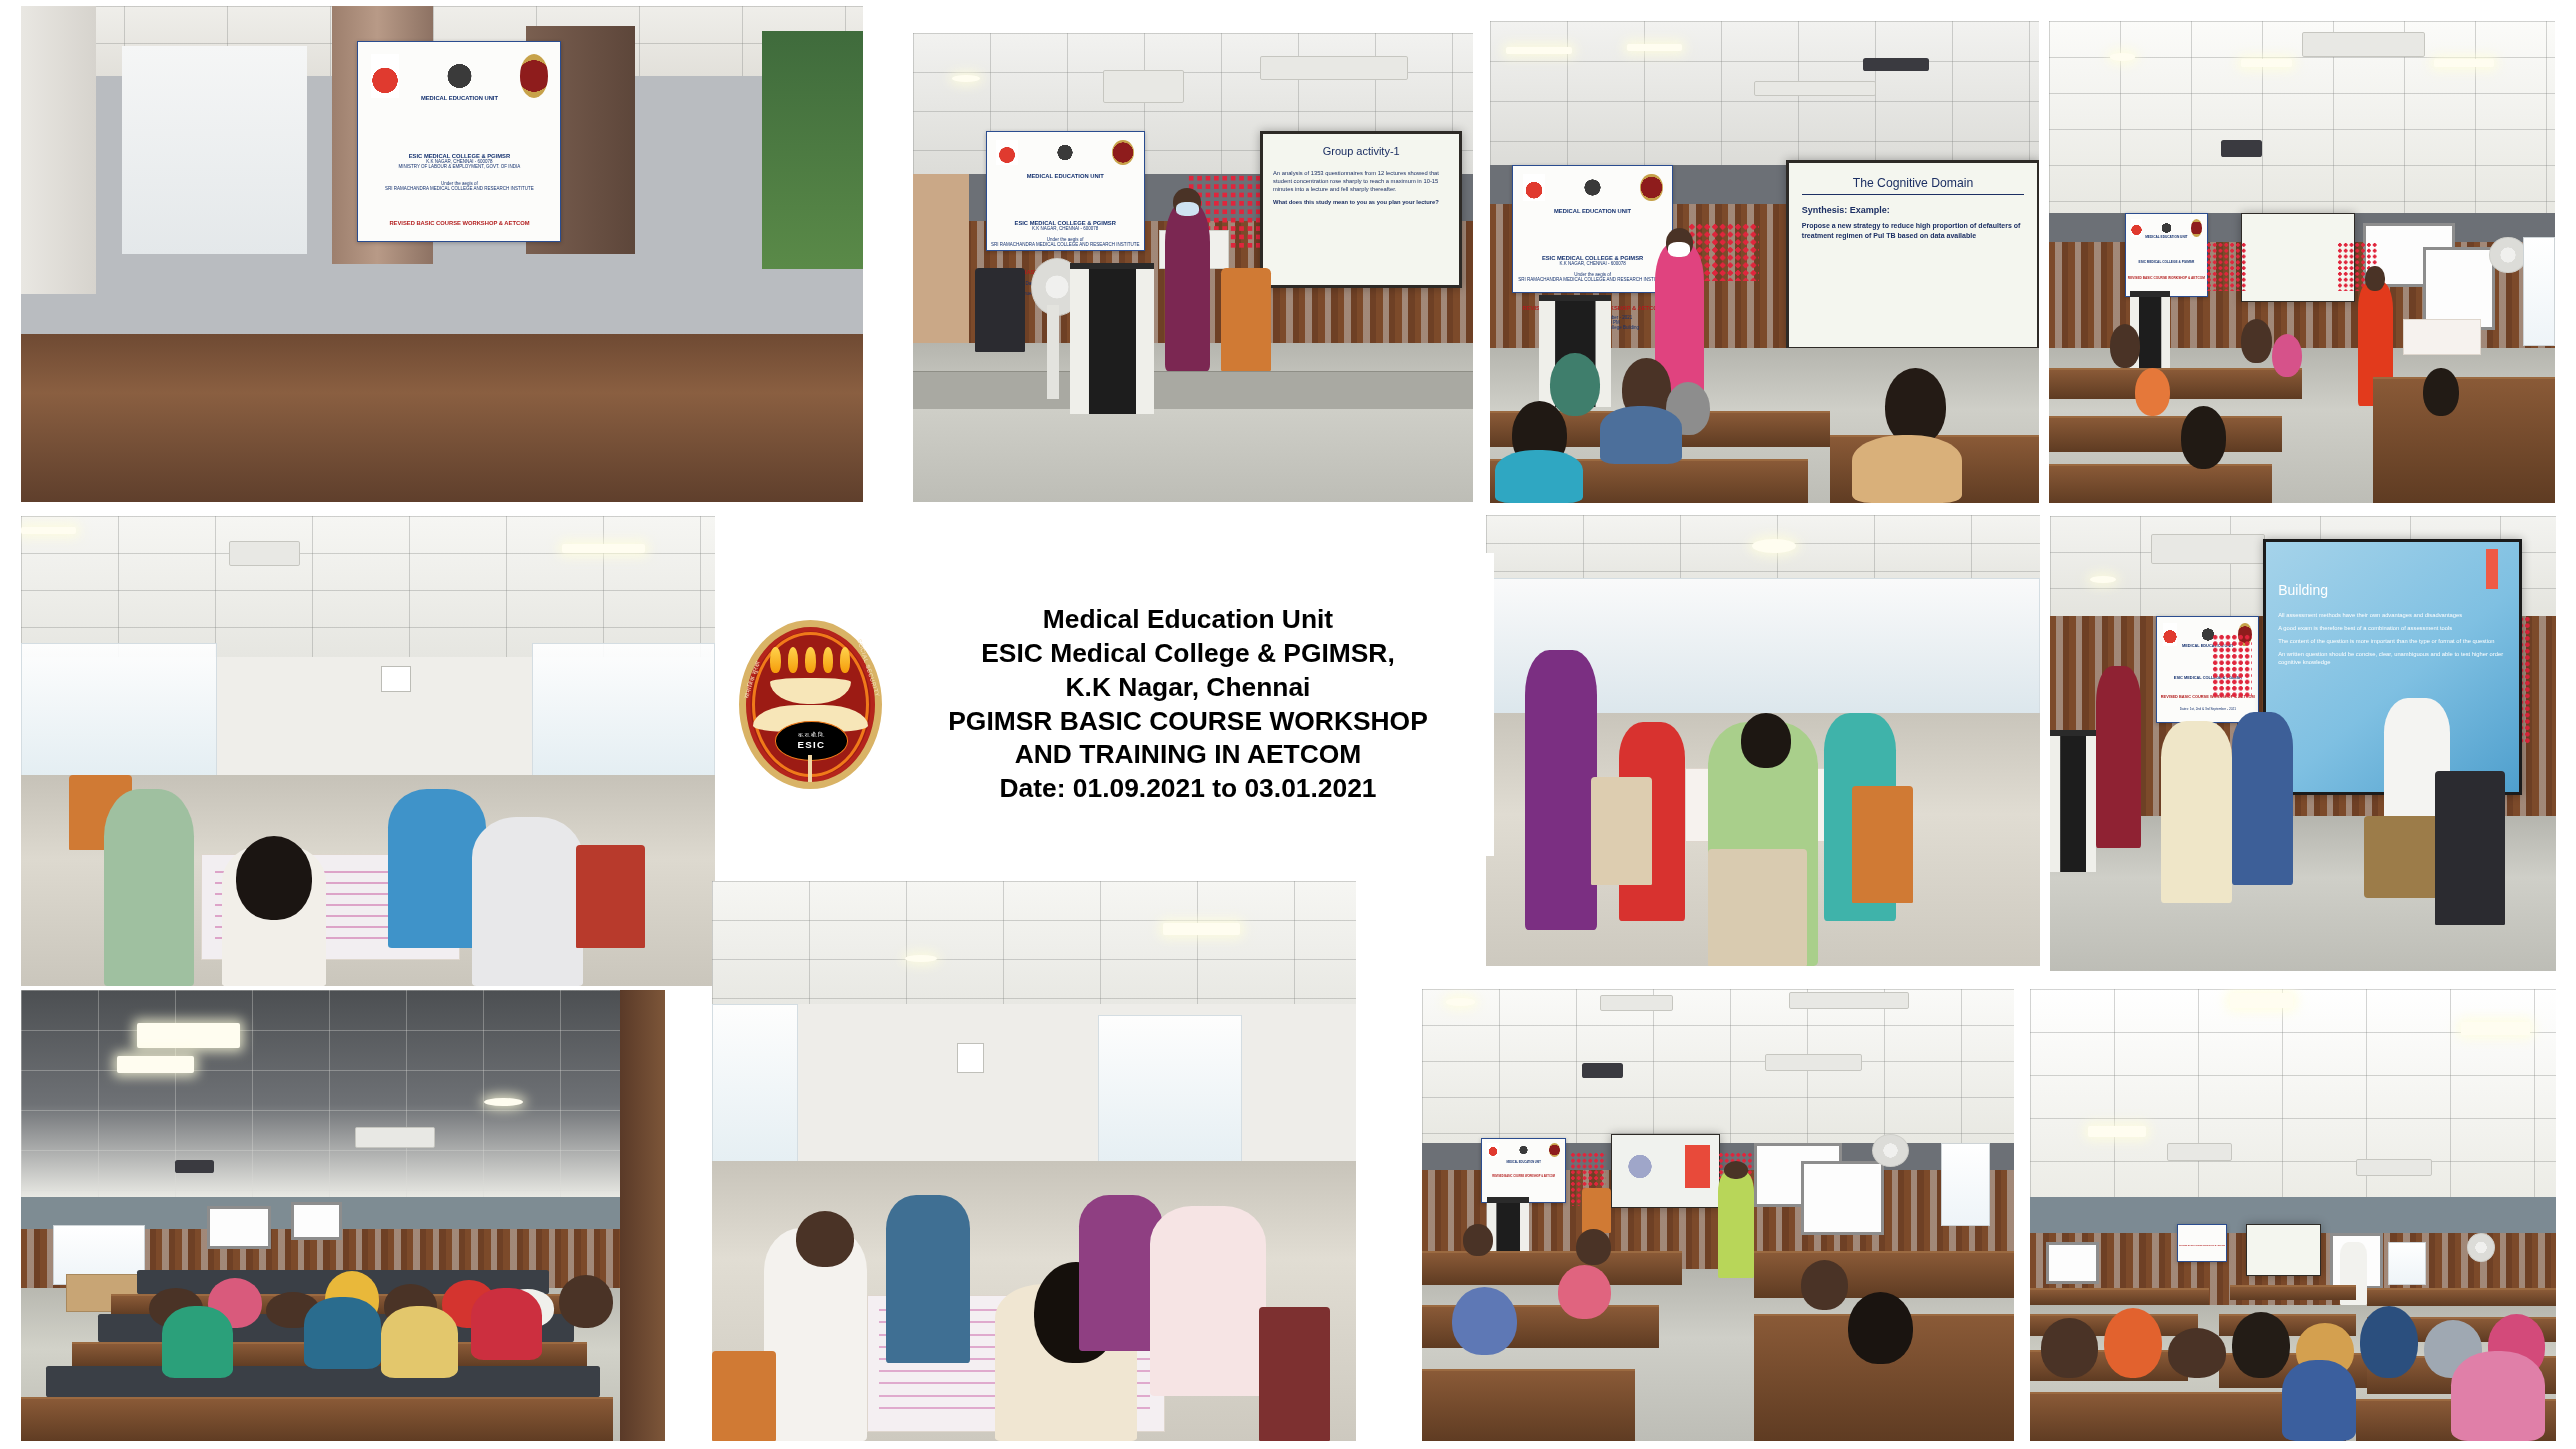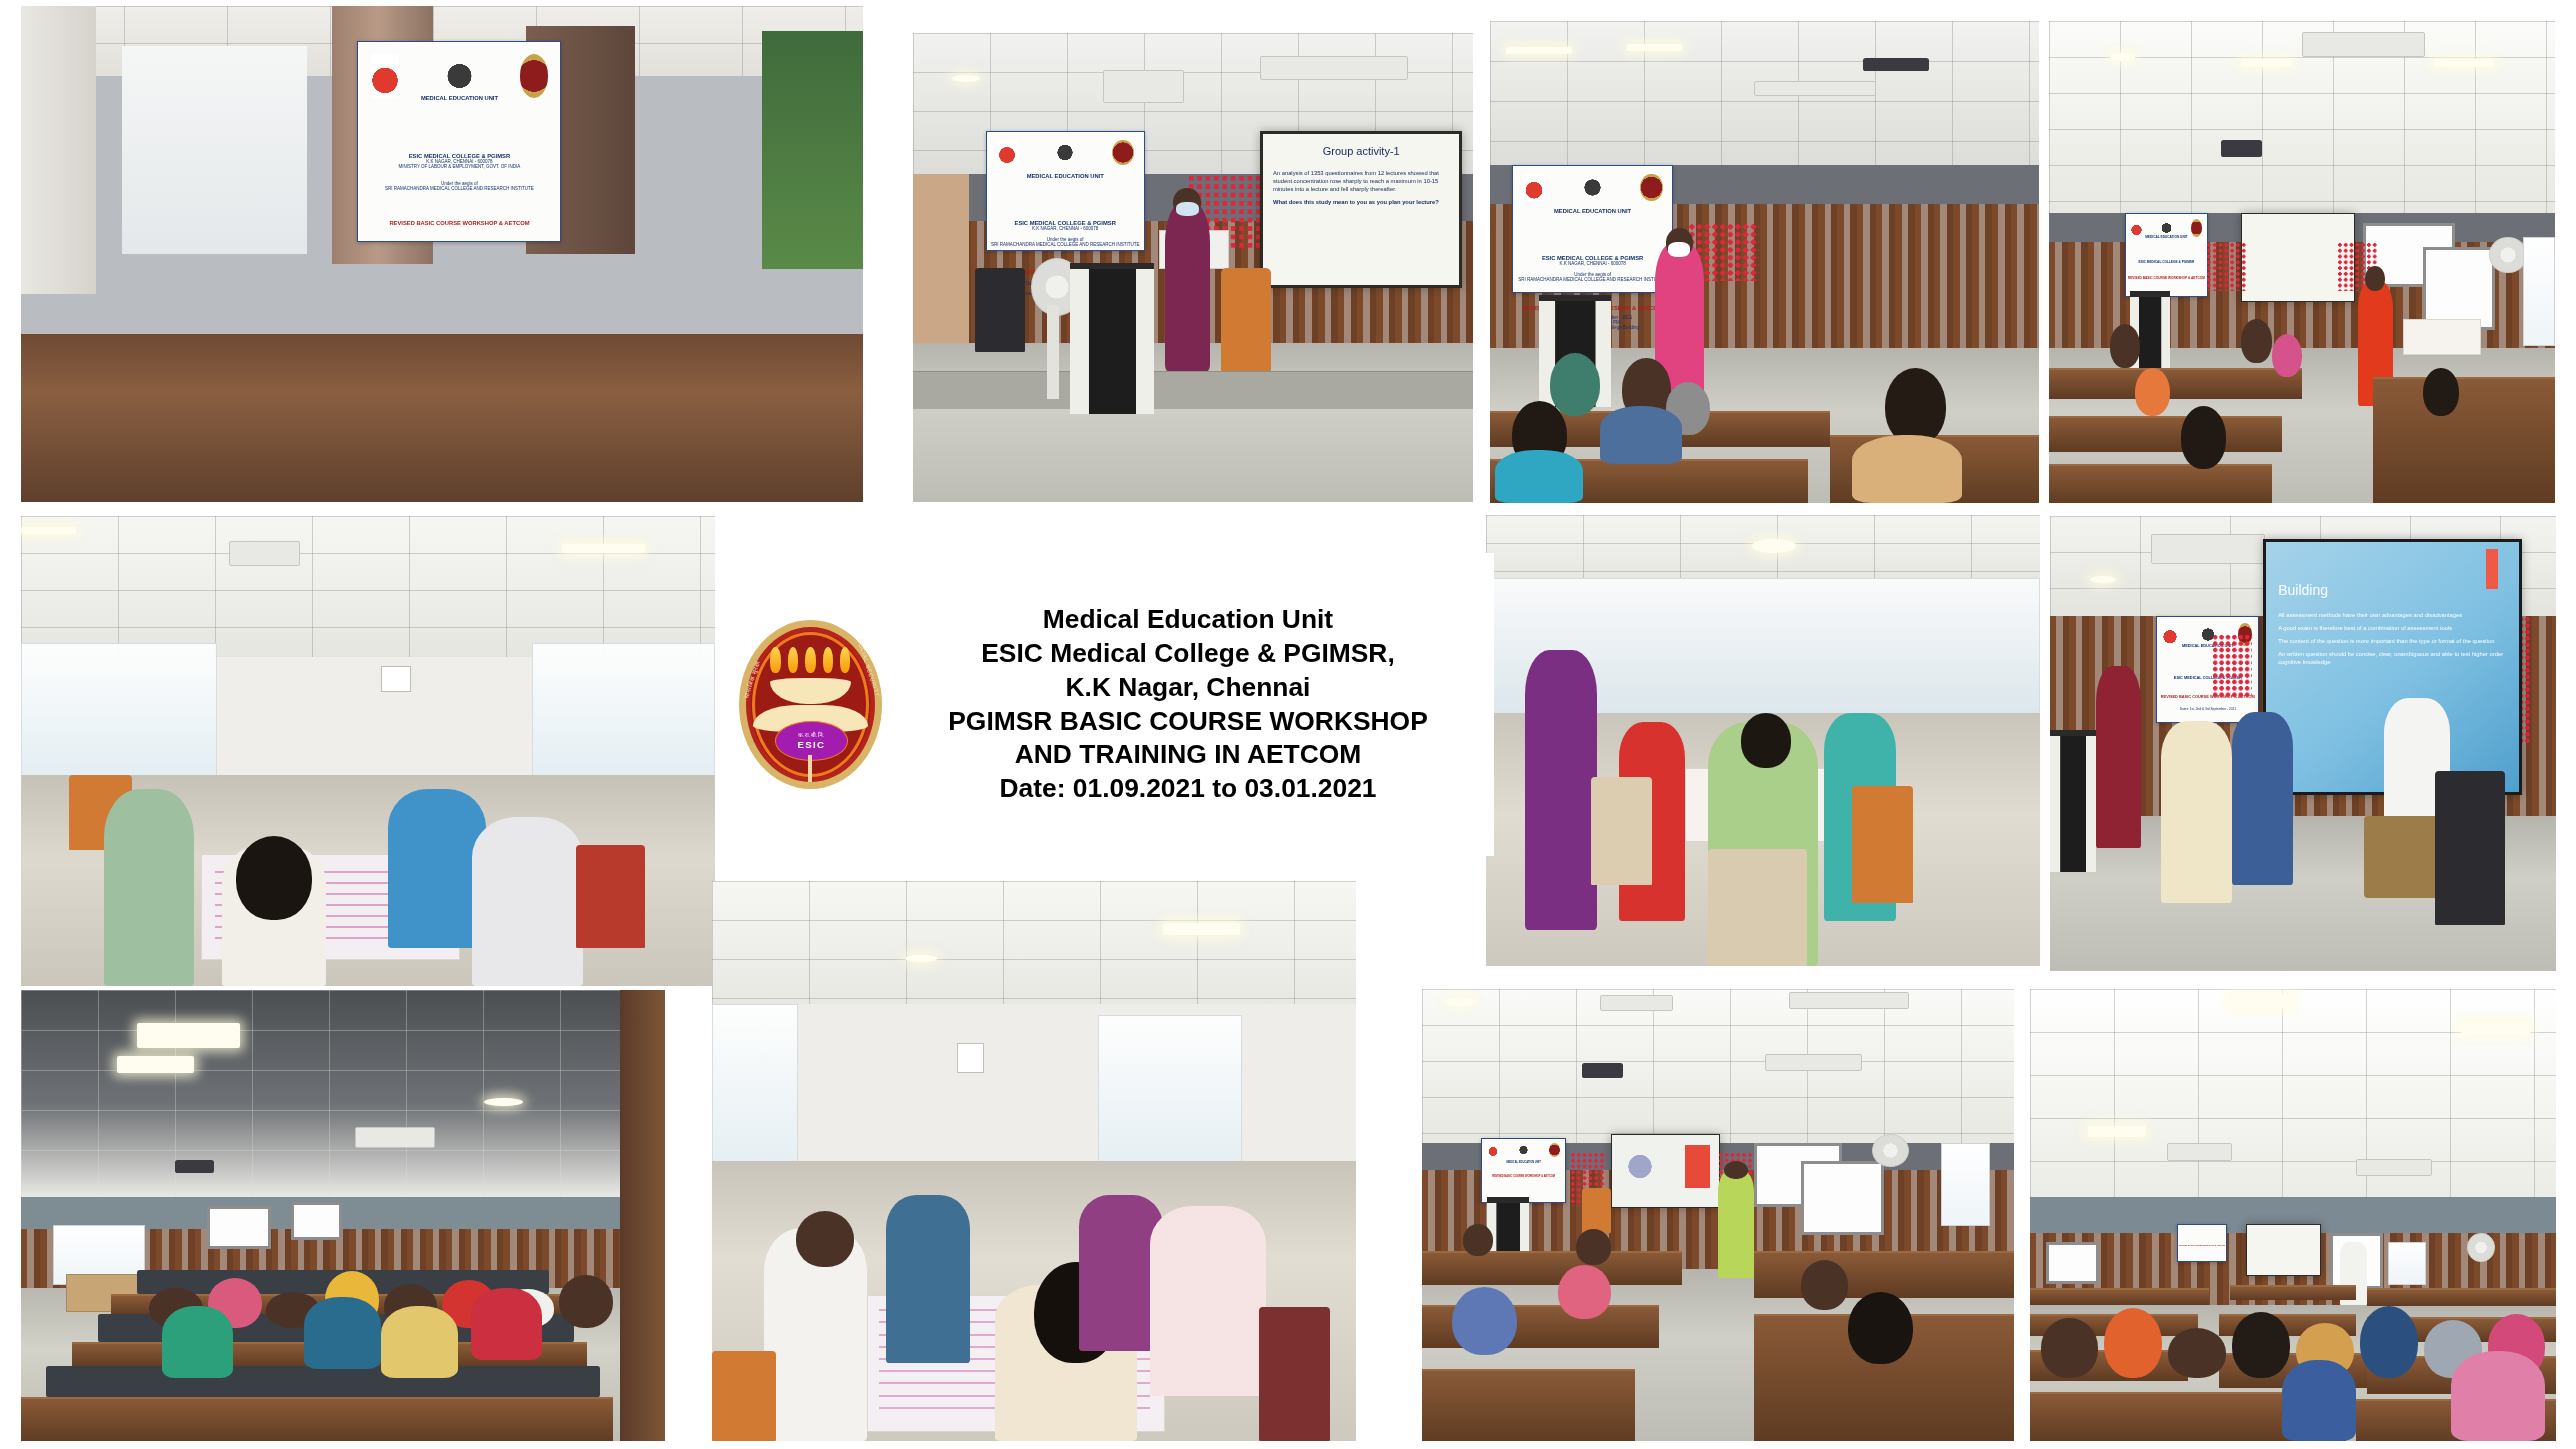--- a/index.html
+++ b/index.html
@@ -69,21 +69,21 @@
   .lamp{position:absolute;left:22%;top:16%;width:56%;height:34%;}
   .flames{position:absolute;inset:0 0 auto 0;height:46%;display:flex;justify-content:space-between;align-items:flex-end;}
   .flame{width:13%;height:100%;border-radius:50% 50% 40% 40%;
       background:linear-gradient(#ffd34d,#f59c0a);}
   .lampbowl{position:absolute;left:0;right:0;bottom:0;height:46%;
       background:#f7e6b8;border-radius:48% 48% 50% 50%/16% 16% 90% 90%;}
   .lampstem{position:absolute;left:46%;top:50%;width:8%;height:12%;background:#d9b07a;}
   .wings{position:absolute;left:10%;top:50%;width:80%;height:16%;
       background:#f7e6b8;border-radius:50% 50% 44% 44%/100% 100% 30% 30%;}
   .esicbadge{position:absolute;left:25%;top:60%;width:50%;height:22%;
-      border:1.9px solid #f07a1a;border-radius:50%/50%;background:#a21caf;
+      border:1.9px solid #f07a1a;border-radius:50%/50%;background:#000000;
       display:flex;flex-direction:column;align-items:center;justify-content:center;color:#ffffff;}
   .esicbadge .hi{font-size:5.8px;letter-spacing:0.3px;}
   .esicbadge .en{font-size:9.7px;font-weight:bold;letter-spacing:1.3px;}
   .ssleft,.ssright{position:absolute;top:44%;font-size:5.8px;color:#f6e3c0;letter-spacing:0.6px;white-space:nowrap;}
   .ssleft{left:5%;transform:rotate(-72deg);transform-origin:left center;}
   .ssright{right:3%;transform:rotate(72deg);transform-origin:right center;}
   .stand{position:absolute;left:48%;top:80%;width:3%;height:16%;background:#f0d9a6;}
   .captext{flex:1 1 auto;display:flex;flex-direction:column;align-items:center;justify-content:center;color:#000;}
   .captext .l{white-space:nowrap;line-height:1.28;}
   .l1,.l2,.l3{font-size:26.4px;font-weight:bold;}
@@ -244,20 +244,27 @@
         <div class="b2" style="margin-top:4%;">Under the aegis of</div>
         <div class="b2">SRI RAMACHANDRA MEDICAL COLLEGE AND RESEARCH INSTITUTE</div>
         <div class="b3">REVISED BASIC COURSE WORKSHOP &amp; AETCOM</div>
         <div class="b2" style="margin-top:3%;">Dates: 1st, 2nd &amp; 3rd September - 2021</div>
         <div class="b2">Time: 09:00 AM - 05:00 PM</div>
         <div class="b2">Venue: Auditorium, First Floor College Building</div>
       </div>
 
       <div class="garland" style="left:36%;top:42%;width:13%;height:12%;background:radial-gradient(circle,#e0253c 0 45%,transparent 46%) 0 0/7.7px 7.7px;"></div>
 
+      <div class="screen" style="left:54%;top:29%;width:45%;height:38%;">
+        <div class="stxt">
+          <div class="stitle" style="font-size:12.2px;">The Cognitive Domain</div>
+          <div class="sline" style="font-size:9px;font-weight:bold;">Synthesis: Example:</div>
+          <div class="sline" style="font-size:7px;font-weight:bold;">Propose a new strategy to reduce high proportion of defaulters of treatment regimen of Pul TB based on data available</div>
+        </div>
+      </div>
 
       <div class="floor" style="height:32%;"></div>
 
       <div class="podium" style="left:9%;top:57%;width:13%;height:22%;"></div>
       <div class="person" style="left:30%;top:46%;width:9%;height:34%;background:#e0437f;border-radius:38% 38% 6% 6%/24% 24% 4% 4%;"></div>
       <div class="head" style="left:32%;top:43%;width:5%;height:6%;"></div>
       <div class="mask n95" style="left:32.5%;top:46%;width:4%;height:3%;"></div>
 
       <div class="desk" style="left:0;top:81%;width:62%;height:7%;"></div>
       <div class="desk" style="left:0;top:91%;width:58%;height:9%;"></div>

